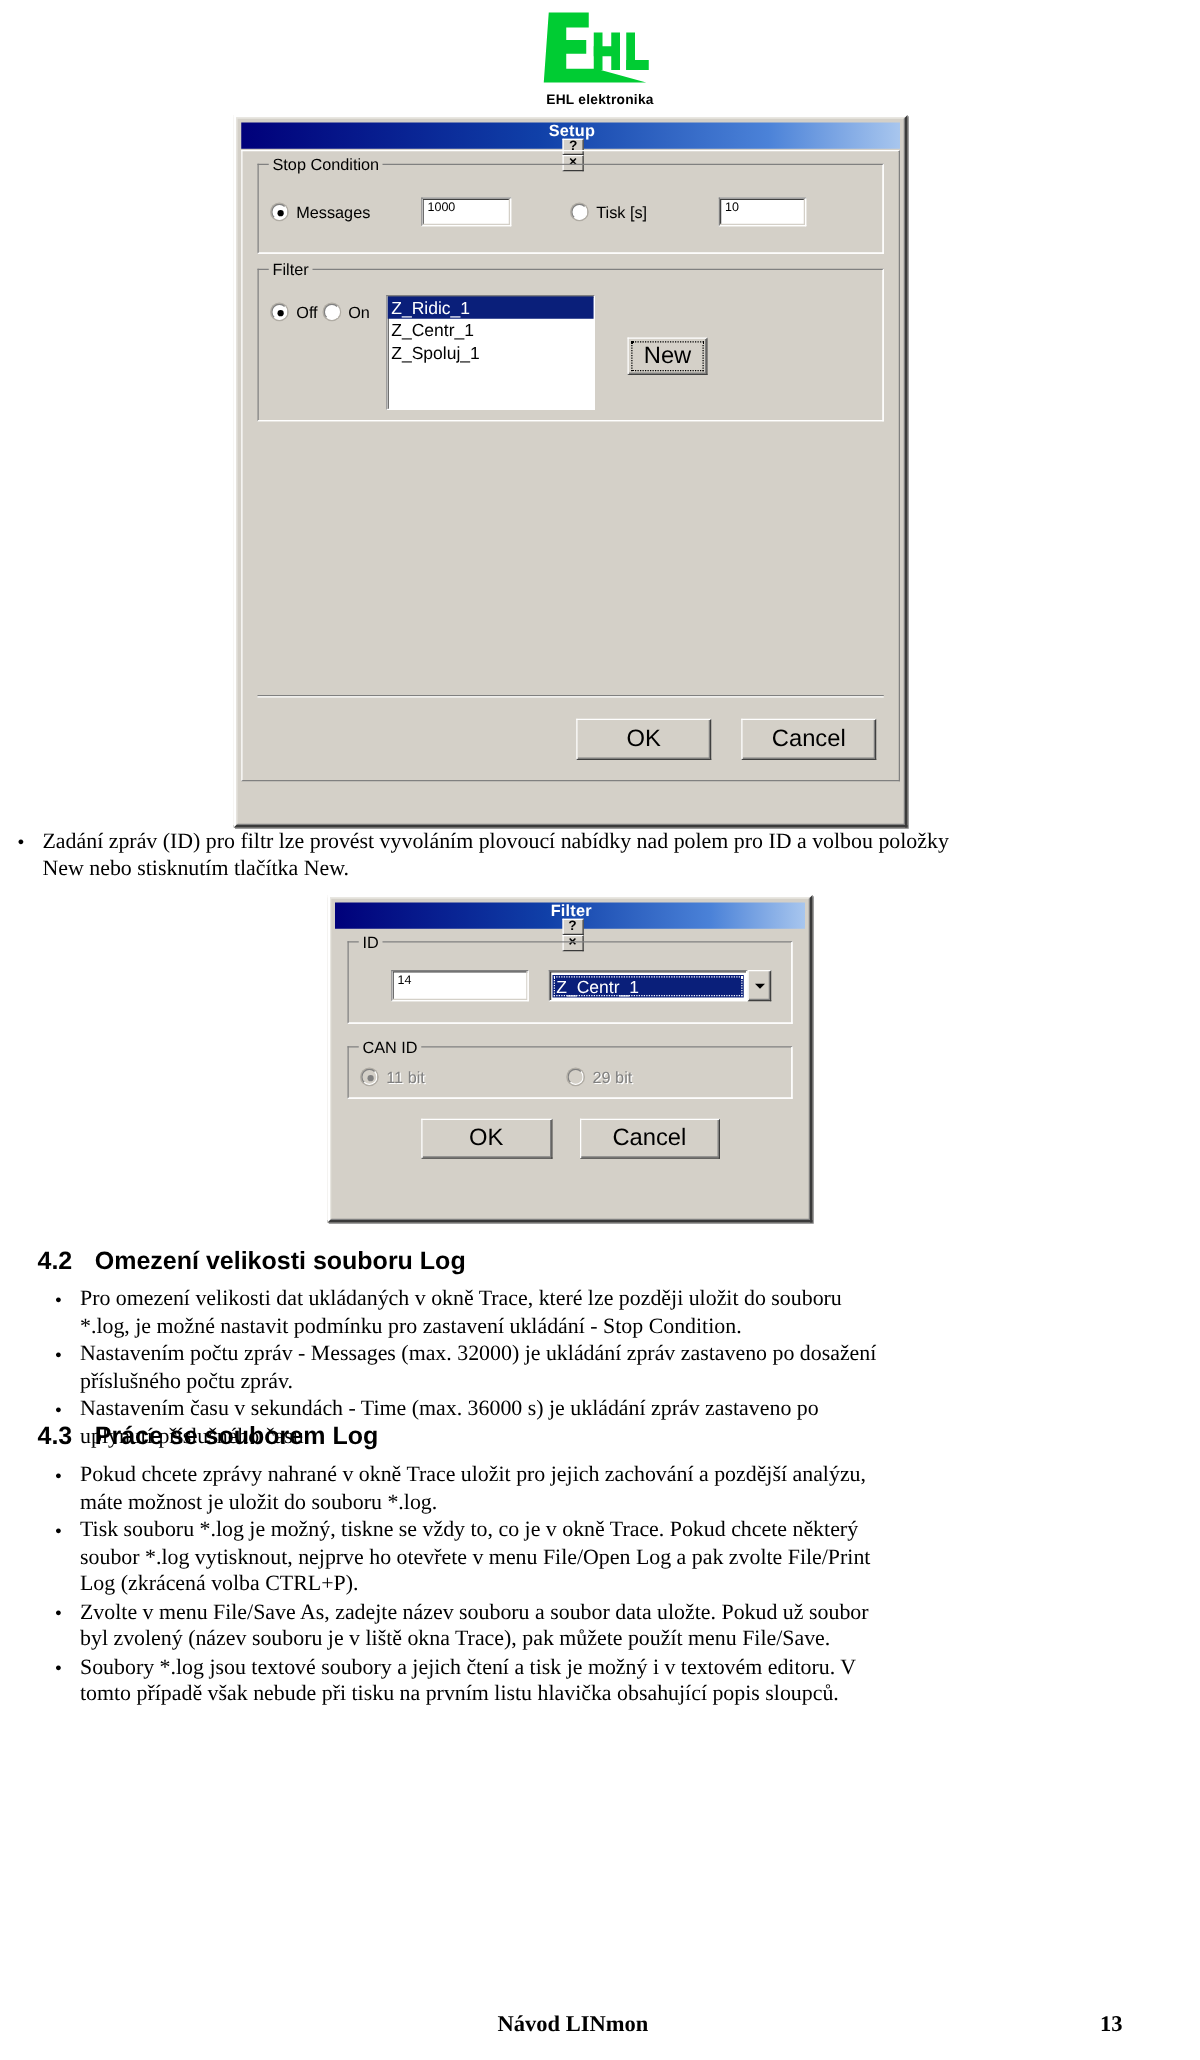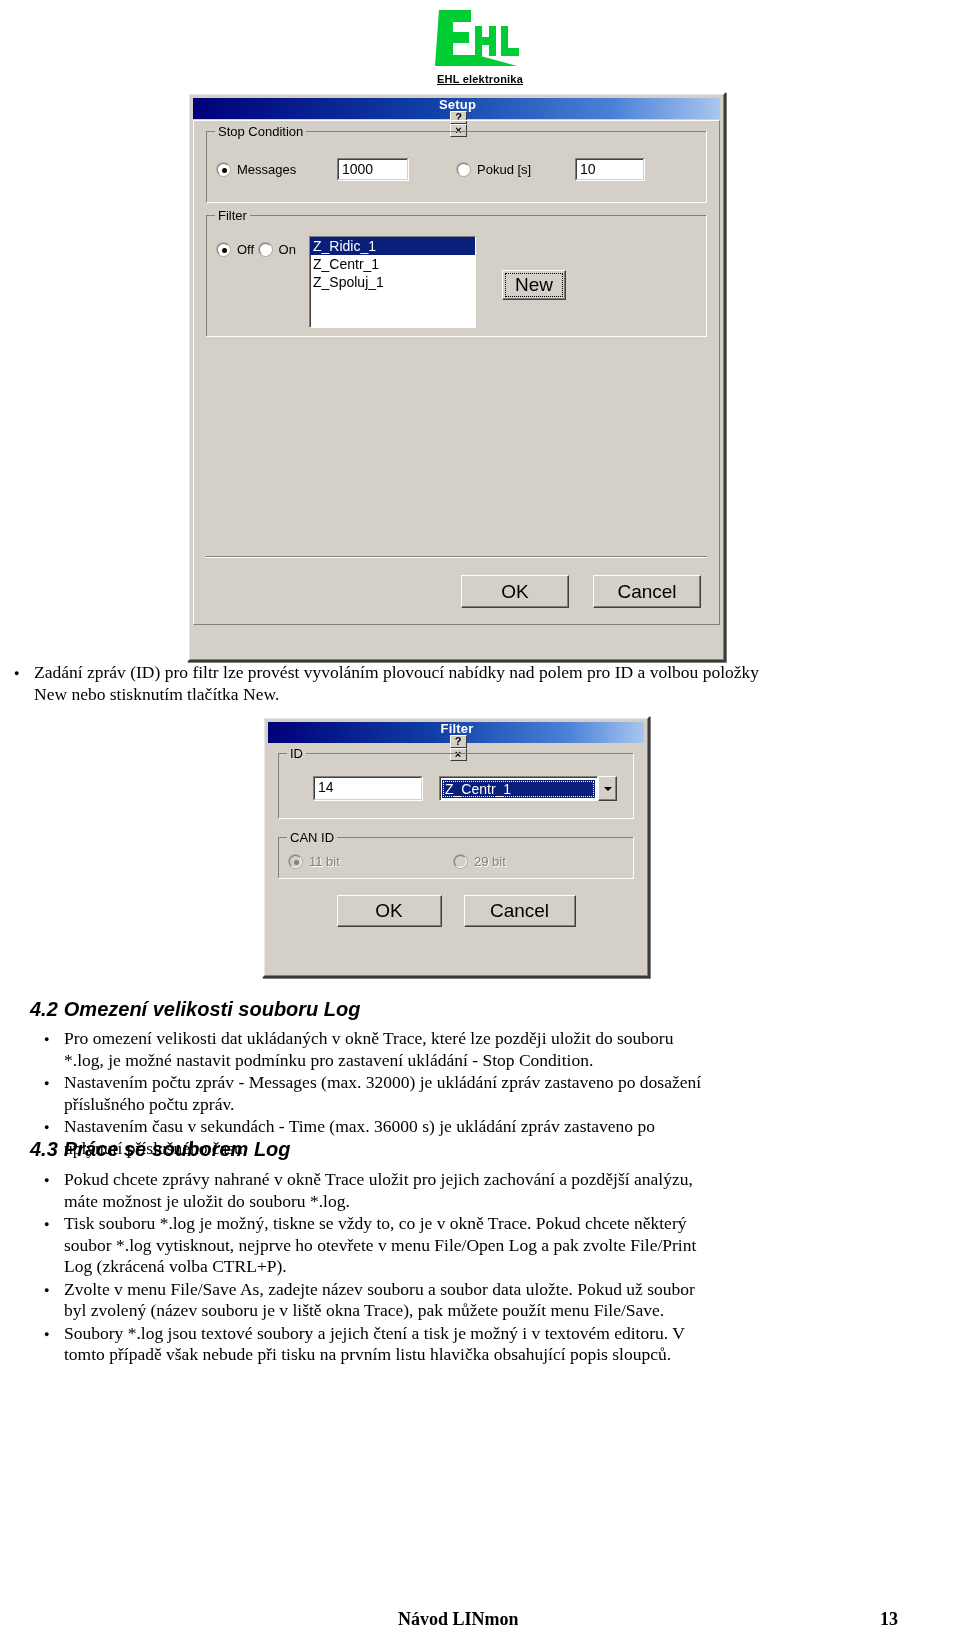--- a/index.html
+++ b/index.html
@@ -14,21 +14,20 @@
   }
 
   
   .logo-block { width:100%; padding-top:8px; text-align:center; }
   .logo-mark { display:inline-block; position:relative; width:110px; height:60px; }
   .logo-mark svg { display:block; }
   .logo-caption {
     font-family:"Liberation Sans", sans-serif;
     font-size:11px; font-weight:bold; letter-spacing:.2px;
     margin-top:1px;
-    text-decoration:underline;
   }
 
   
   .win-dialog {
     background:#d4d0c8;
     border-top:2px solid #ffffff;
     border-left:2px solid #ffffff;
     border-right:2px solid #3a3a3a;
     border-bottom:2px solid #3a3a3a;
     font-family:"Liberation Sans", sans-serif;
@@ -130,21 +129,21 @@
   .radio.disabled .dot { background:#d4d0c8; }
   .radio.disabled.checked .dot::after { background:#808080; }
 
   .textbox {
     background:#ffffff;
     border-top:1.5px solid #808080;
     border-left:1.5px solid #808080;
     border-right:1.5px solid #ffffff;
     border-bottom:1.5px solid #ffffff;
     box-shadow:inset -1px -1px 0 #d4d0c8, inset 1px 1px 0 #404040;
-    font-size:14px; padding:2px 4px; color:#000;
+    font-size:10px; padding:2px 4px; color:#000;
     font-family:"Liberation Sans", sans-serif;
   }
 
   .listbox {
     background:#ffffff;
     border-top:1.5px solid #808080;
     border-left:1.5px solid #808080;
     border-right:1.5px solid #ffffff;
     border-bottom:1.5px solid #ffffff;
     box-shadow:inset 1px 1px 0 #404040;
@@ -218,23 +217,23 @@
   ul.bul > li {
     position:relative; padding-left:34px; margin-bottom:1px;
     font-size:17.5px; line-height:21.5px; text-align:left;
   }
   ul.bul > li::before {
     content:"\25CF"; position:absolute; left:14px; top:0;
     font-size:9px; line-height:23px;
   }
   .h2 {
     font-family:"Liberation Sans", sans-serif;
-    font-weight:bold; font-style:italic;
+    font-weight:bold; 
     font-size:20px; line-height:26px;
-    display:flex; gap:6px;
+    display:flex; gap:18px;
   }
   .h2 .num { flex:0 0 auto; }
   .footer {
     position:absolute; left:0; width:960px; bottom:18px;
     display:flex; justify-content:space-between;
     padding:0 62px 0 398px;
     font-family:"Liberation Serif", serif;
     font-size:18px; font-weight:bold;
   }
 </style>
@@ -270,21 +269,21 @@
         <div class="gb-in"></div>
         <div class="gb-title">Stop Condition</div>
         <div style="display:flex; align-items:center; margin-top:12px;">
           <div class="radio checked" style="width:120px;">
             <span class="dot"></span>
             <span>Messages</span>
           </div>
           <div class="textbox" style="width:72px; height:23px;">1000</div>
           <div class="radio" style="width:118px; margin-left:48px;">
             <span class="dot"></span>
-            <span>Pokud [s]</span>
+            <span>Tisk [s]</span>
           </div>
           <div class="textbox" style="width:70px; height:23px;">10</div>
         </div>
       </div>
 
       <div class="groupbox" style="height:122px;">
         <div class="gb-in"></div>
         <div class="gb-title">Filter</div>
         <div style="display:flex; margin-top:6px;">
           <div style="width:92px; padding-top:6px;">

